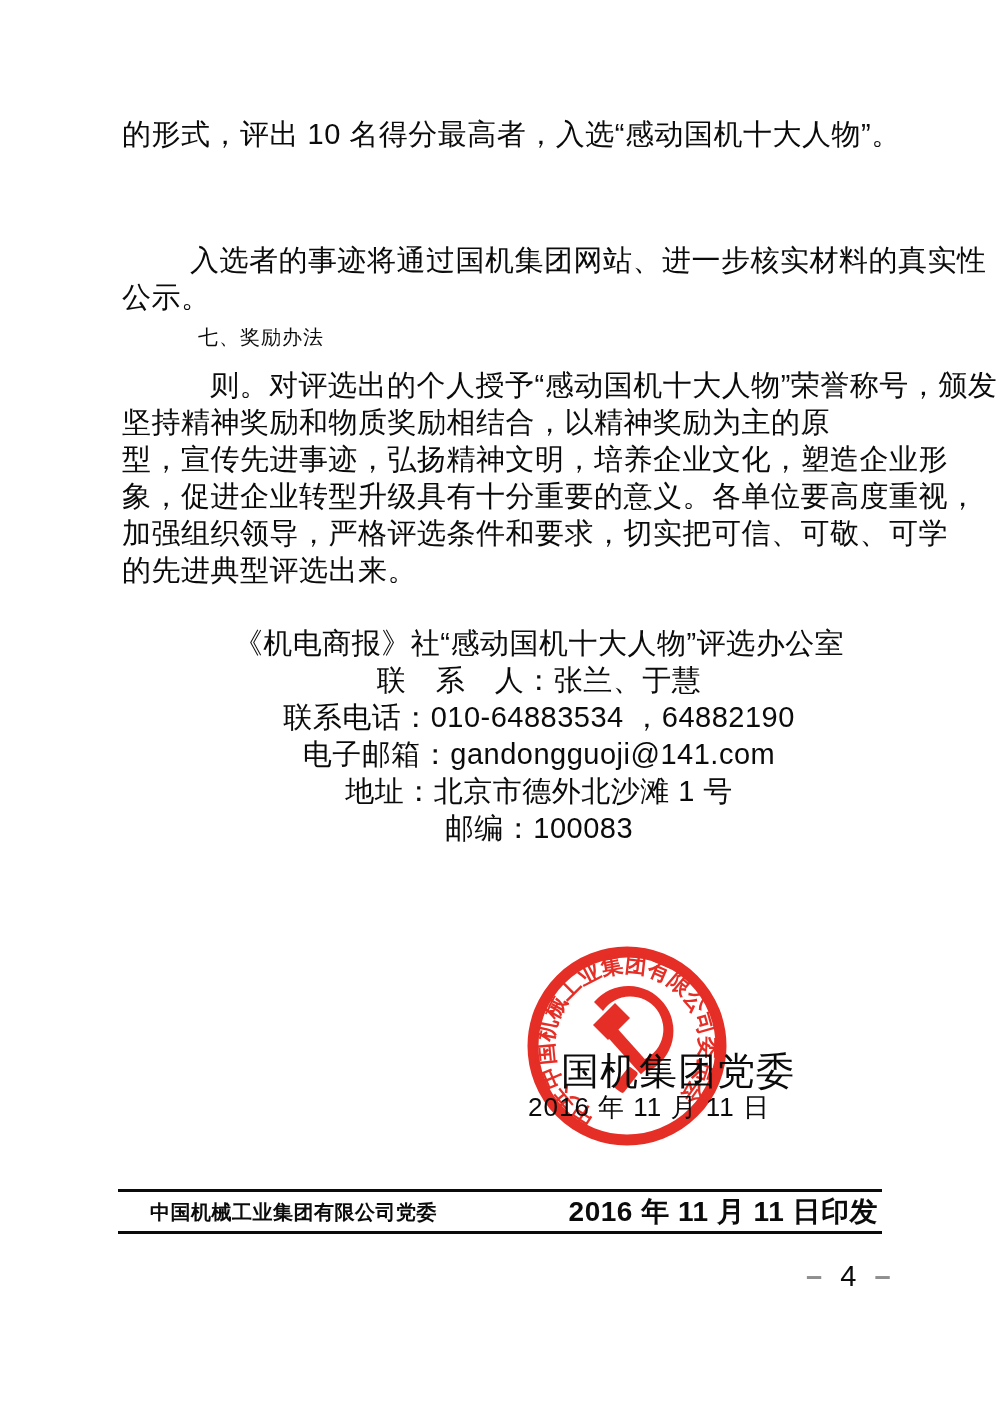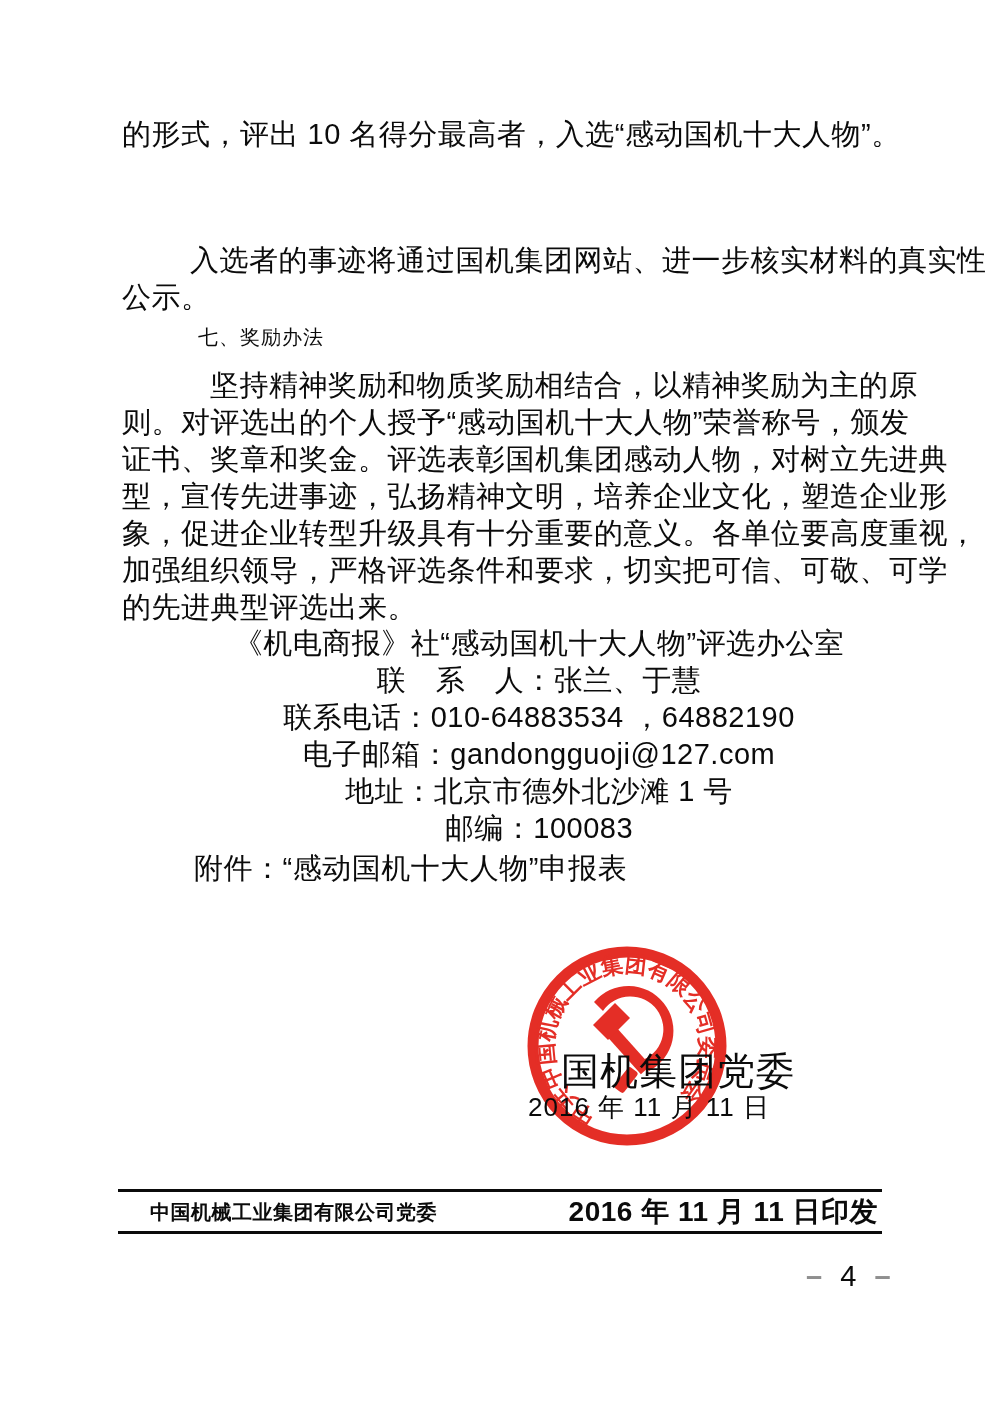--- a/index.html
+++ b/index.html
@@ -66,39 +66,37 @@
     </section>
 
   <section class="para indent-68" style="top:242px">
       <div class="line">入选者的事迹将通过国机集团网站、进一步核实材料的真实性</div>
       <div class="line">公示。</div>
     </section>
 
   <div class="heading">七、奖励办法</div>
 
   <section class="para indent-88" style="top:367px">
+      <div class="line">则。对评选出的个人授予“感动国机十大人物”荣誉称号，颁发</div>
       <div class="line">坚持精神奖励和物质奖励相结合，以精神奖励为主的原</div>
-      <div class="line">则。对评选出的个人授予“感动国机十大人物”荣誉称号，颁发</div>
-      <div class="line">证书、奖章和奖金。评选表彰国机集团感动人物，对树立先进典</div>
       <div class="line">型，宣传先进事迹，弘扬精神文明，培养企业文化，塑造企业形</div>
       <div class="line">象，促进企业转型升级具有十分重要的意义。各单位要高度重视，</div>
       <div class="line">加强组织领导，严格评选条件和要求，切实把可信、可敬、可学</div>
       <div class="line">的先进典型评选出来。</div>
     </section>
 
   <section class="para contact" style="top:625px">
       <div class="line">《机电商报》社“感动国机十大人物”评选办公室</div>
       <div class="line">联　系　人：张兰、于慧</div>
       <div class="line">联系电话：010-64883534 ，64882190</div>
-      <div class="line">电子邮箱：gandongguoji@127.com</div>
+      <div class="line">电子邮箱：gandongguoji@141.com</div>
       <div class="line">地址：北京市德外北沙滩 1 号</div>
       <div class="line">邮编：100083</div>
     </section>
 
-  <div class="attachment">附件：“感动国机十大人物”申报表</div>
 
   <svg class="seal" viewBox="0 0 210 210" aria-hidden="true">
     <defs>
       <path id="sealArc" d="M 73.7 172.1 A 74 74 0 1 1 136.3 172.1" fill="none"></path>
     </defs>
     <circle cx="105" cy="105" r="94" fill="none" stroke="#e32119" stroke-width="11"></circle>
     <text font-size="23" fill="#e32119" letter-spacing="0" font-weight="bold">
       <textPath href="#sealArc" startOffset="0" textLength="372" lengthAdjust="spacingAndGlyphs">中共中国机械工业集团有限公司委员会</textPath>
     </text>
     <g transform="translate(105,92)" fill="#e32119">

